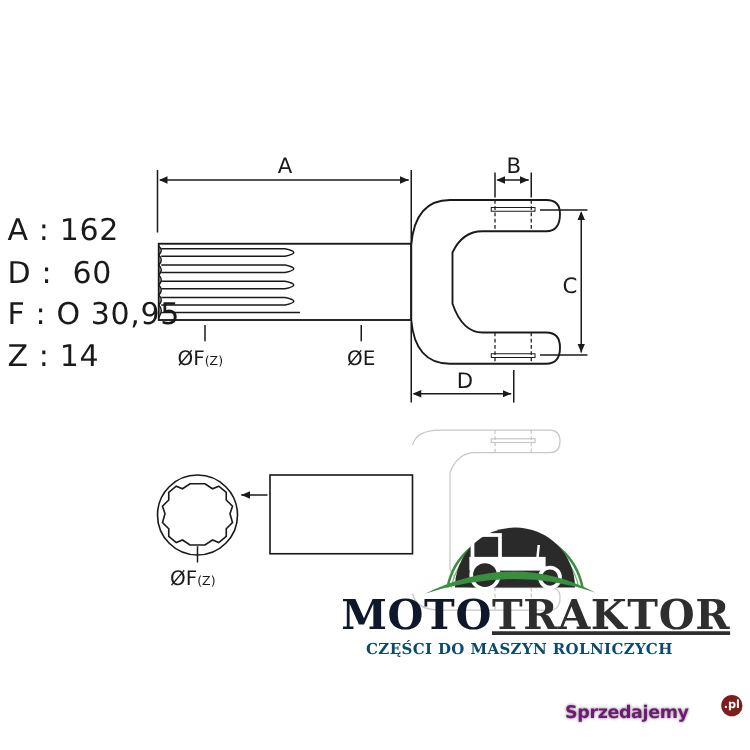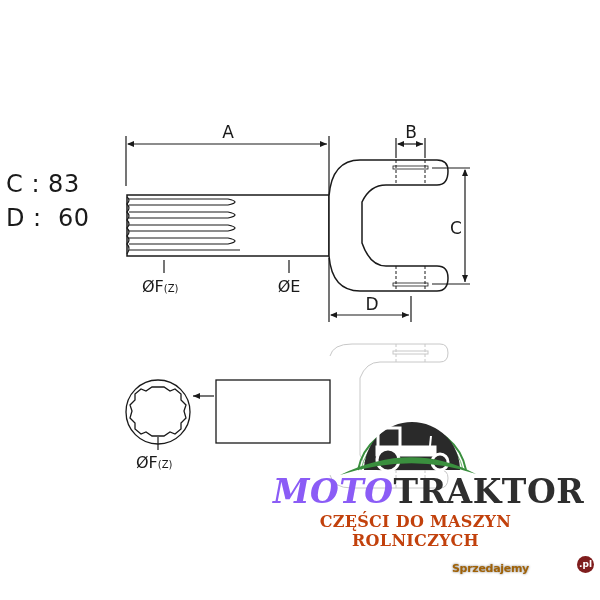--- a/index.html
+++ b/index.html
@@ -2,24 +2,24 @@
 <html><head>
 <meta charset="utf-8">
 <style>
   html, body { margin:0; padding:0; background:#ffffff; }
   body { width:600px; height:600px; position:relative; overflow:hidden; font-family:"DejaVu Sans", sans-serif; }
   .spec-list { position:absolute; left:6px; top:168px; }
   .spec-row { font-size:24px; color:#1a1a1a; height:33.5px; line-height:33.5px; letter-spacing:0.5px; white-space:pre; }
   svg.drawing { position:absolute; left:0; top:0; }
   .lbl { font-family:"DejaVu Sans", sans-serif; fill:#1a1a1a; }
   .brand { position:absolute; left:273px; top:472px; width:285px; text-align:center; font-family:"DejaVu Serif", serif; font-weight:bold; font-size:33px; letter-spacing:0.5px; line-height:40px; }
-  .brand .green { color:#8b5cf6;font-style:italic; }
-  .brand .dark { color:#2e2e2e; }
-  .tagline { position:absolute; left:273px; top:512px; width:285px; text-align:center; font-family:"DejaVu Serif", serif; font-weight:bold; font-size:16px; color:#c2410c; letter-spacing:0.3px; }
-  .watermark { position:absolute; left:452px; top:562px; font-family:"DejaVu Sans", sans-serif; font-weight:bold; font-size:11px; color:#a16207; text-shadow:0 0 2px #999, 0 0 3px #bbb; letter-spacing:-0.3px; }
+  .brand .green { color:#0f172a; }
+  .brand .dark { color:#2e2e2e;text-decoration:underline; }
+  .tagline { position:absolute; left:273px; top:512px; width:285px; text-align:center; font-family:"DejaVu Serif", serif; font-weight:bold; font-size:12px; color:#0c4a6e; letter-spacing:0.3px; }
+  .watermark { position:absolute; left:452px; top:562px; font-family:"DejaVu Sans", sans-serif; font-weight:bold; font-size:14px; color:#701a75; text-shadow:0 0 2px #999, 0 0 3px #bbb; letter-spacing:-0.3px; }
   .watermark-badge { position:absolute; left:577px; top:556px; width:17px; height:17px; border-radius:50%; background:#7f1d1d; color:#fff; font-size:9px; font-weight:bold; text-align:center; line-height:17px; font-family:"DejaVu Sans", sans-serif; }
 </style>
 </head>
 <body>
 
 <svg class="drawing" width="600" height="600" viewBox="0 0 600 600">
   <defs>
     <marker id="arr" markerWidth="8" markerHeight="8" refX="7" refY="4" orient="auto" markerUnits="userSpaceOnUse">
       <path d="M0,1 L7,4 L0,7 Z" fill="#1a1a1a"></path>
     </marker>
@@ -119,21 +119,23 @@
       <rect x="376" y="446" width="60" height="10"></rect>
       <circle cx="388" cy="460" r="11" fill="#2a2a2a" stroke-width="3"></circle>
       <circle cx="440" cy="462" r="8" fill="#2a2a2a" stroke-width="3"></circle>
       <line x1="430" y1="446" x2="431" y2="436" stroke-width="2"></line>
     </g>
     <path d="M340,475 Q412,440 476,474 Q412,452 340,475 Z" fill="#3a8f3e"></path>
   </g>
 </svg>
 
 <div class="spec-list">
-  <div class="spec-row"><span>C</span><span> : </span><span>83</span></div>
+  <div class="spec-row"><span>A</span><span> : </span><span>162</span></div>
   <div class="spec-row"><span>D</span><span> : </span><span> 60</span></div>
+  <div class="spec-row"><span>F</span><span> : </span><span>O 30,95</span></div>
+  <div class="spec-row"><span>Z</span><span> : </span><span>14</span></div>
 </div>
 
 <div class="brand"><span class="green">MOTO</span><span class="dark">TRAKTOR</span></div>
 <div class="tagline">CZĘŚCI DO MASZYN ROLNICZYCH</div>
 
 <div class="watermark">Sprzedajemy</div>
 <div class="watermark-badge">.pl</div>
 
 </body></html>

